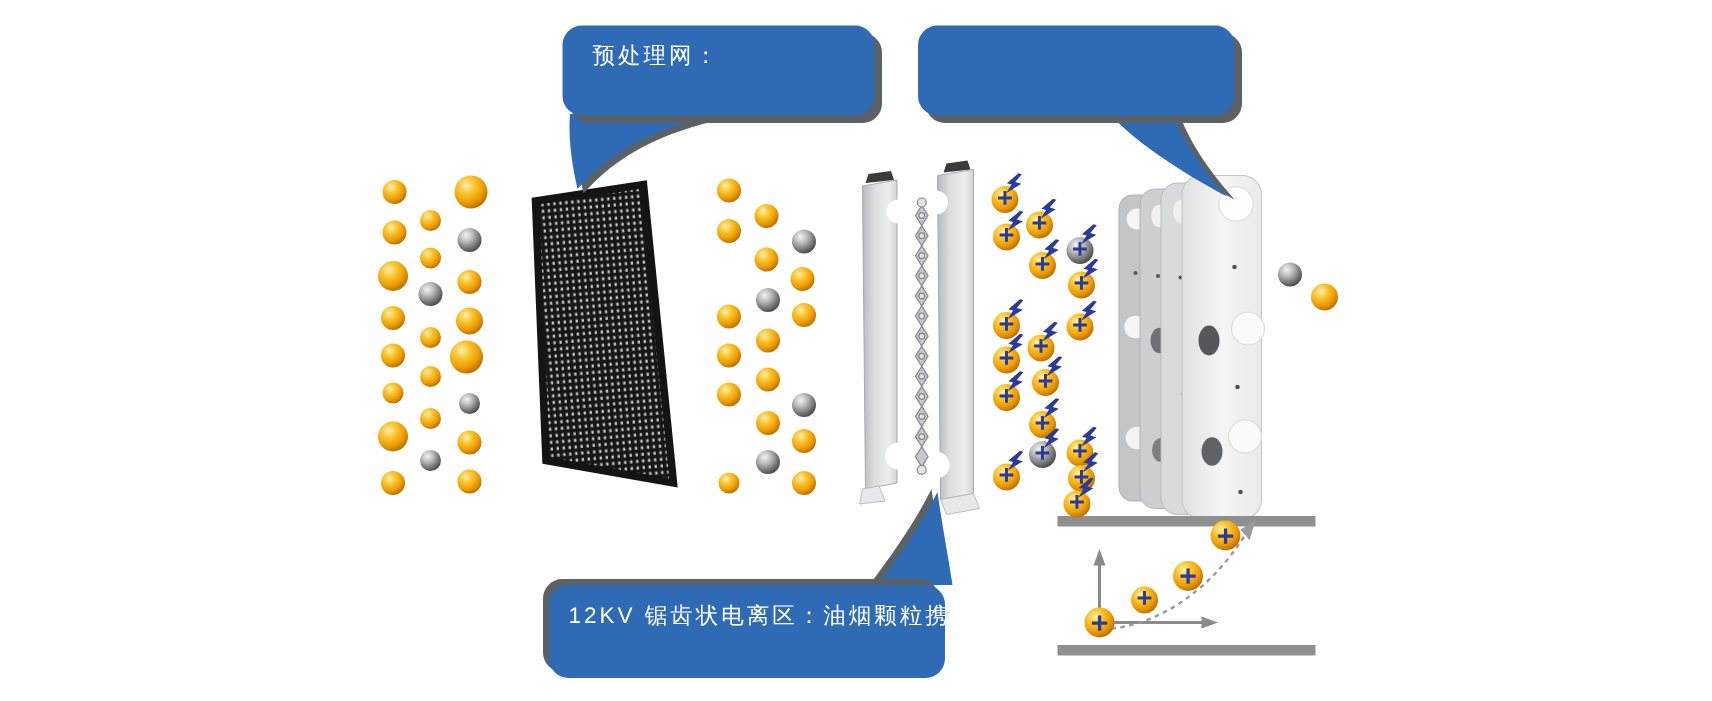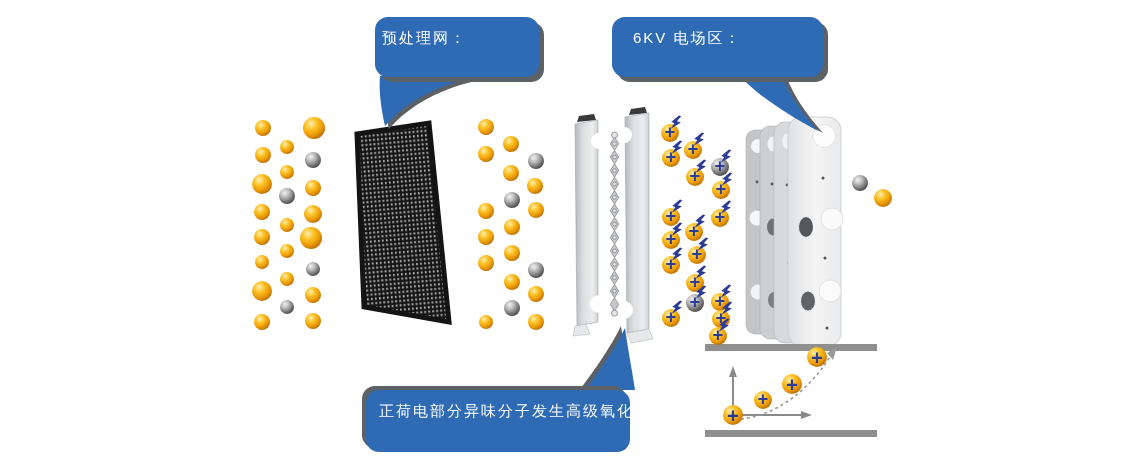--- a/index.html
+++ b/index.html
@@ -8,21 +8,21 @@
     font-family:"Liberation Sans","DejaVu Sans",sans-serif;
   }
   .abs{position:absolute;}
   
   .callout{
     position:absolute;background:#2e6bb4;color:#ffffff;border-radius:13px;
     font-size:15px;letter-spacing:2px;line-height:27px;z-index:30;
     box-shadow:5px 5px 0 #5c6166;
   }
   .callout .cl-line{white-space:nowrap;}
-  #callout-1{left:375px;top:17px;width:164px;height:60px;padding:7px 0 0 7px;box-sizing:border-box;}
+  #callout-1{left:375px;top:17px;width:208px;height:60px;padding:7px 0 0 20px;box-sizing:border-box;}
   #callout-2{left:612px;top:17px;width:211px;height:60px;padding:7px 0 0 21px;box-sizing:border-box;}
   #callout-3{left:366px;top:390px;width:264px;height:62px;padding:6px 0 0 13px;box-sizing:border-box;line-height:30px;box-shadow:-4px -4px 0 #5c6166;}
   .tail{position:absolute;z-index:29;overflow:visible;}
   
   #particle-layer{position:absolute;left:0;top:0;width:100%;height:100%;z-index:10;}
   .particle{position:absolute;border-radius:50%;}
   .particle.gold{background:radial-gradient(circle at 36% 30%,#ffeeb0 0%,#fbc32a 28%,#ec9b05 55%,#b26a02 80%,#6e4102 100%);}
   .particle.dark{background:radial-gradient(circle at 36% 30%,#f2f2f2 0%,#bdbdbd 28%,#757575 58%,#262626 92%);}
   .plus{
     position:absolute;inset:0;display:flex;align-items:center;justify-content:center;
@@ -311,19 +311,18 @@
   </svg>
   <svg class="tail" style="left:578px;top:323px;" width="64" height="70">
     <path d="M 7 67 C 22 47 36 27 47 5 C 50 27 54 47 57 67 Z" fill="#5c6166" transform="translate(-4,-2)"></path>
     <path d="M 7 67 C 22 47 36 27 47 5 C 50 27 54 47 57 67 Z" fill="#2e6bb4"></path>
   </svg>
 
   <div class="callout" id="callout-1">
     <div class="cl-line">预处理网：</div>
   </div>
   <div class="callout" id="callout-2">
-    <div class="cl-line">6KV 电场区：</div>
   </div>
   <div class="callout" id="callout-3">
-    <div class="cl-line">正荷电部分异味分子发生高级氧化降解</div>
+    <div class="cl-line">12KV 锯齿状电离区：油烟颗粒携带</div>
   </div>
 
 </div>
 
 </body></html>

